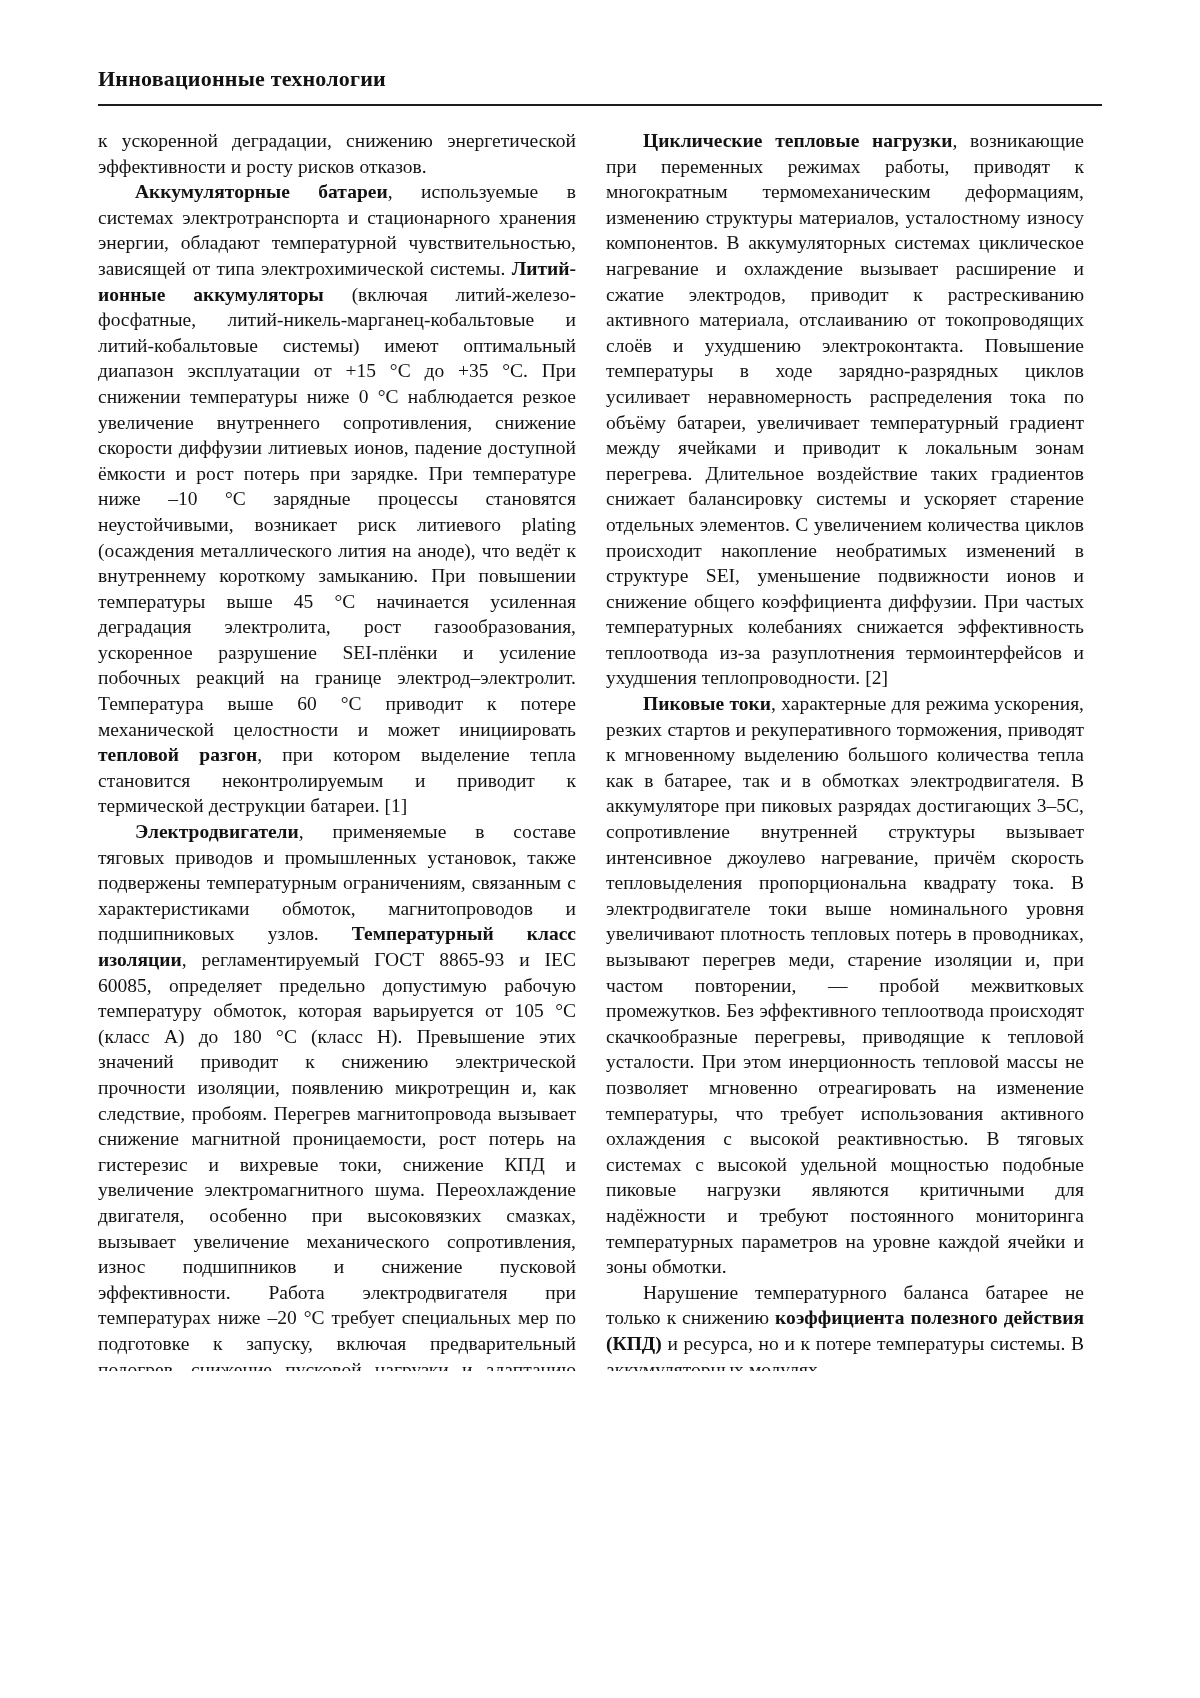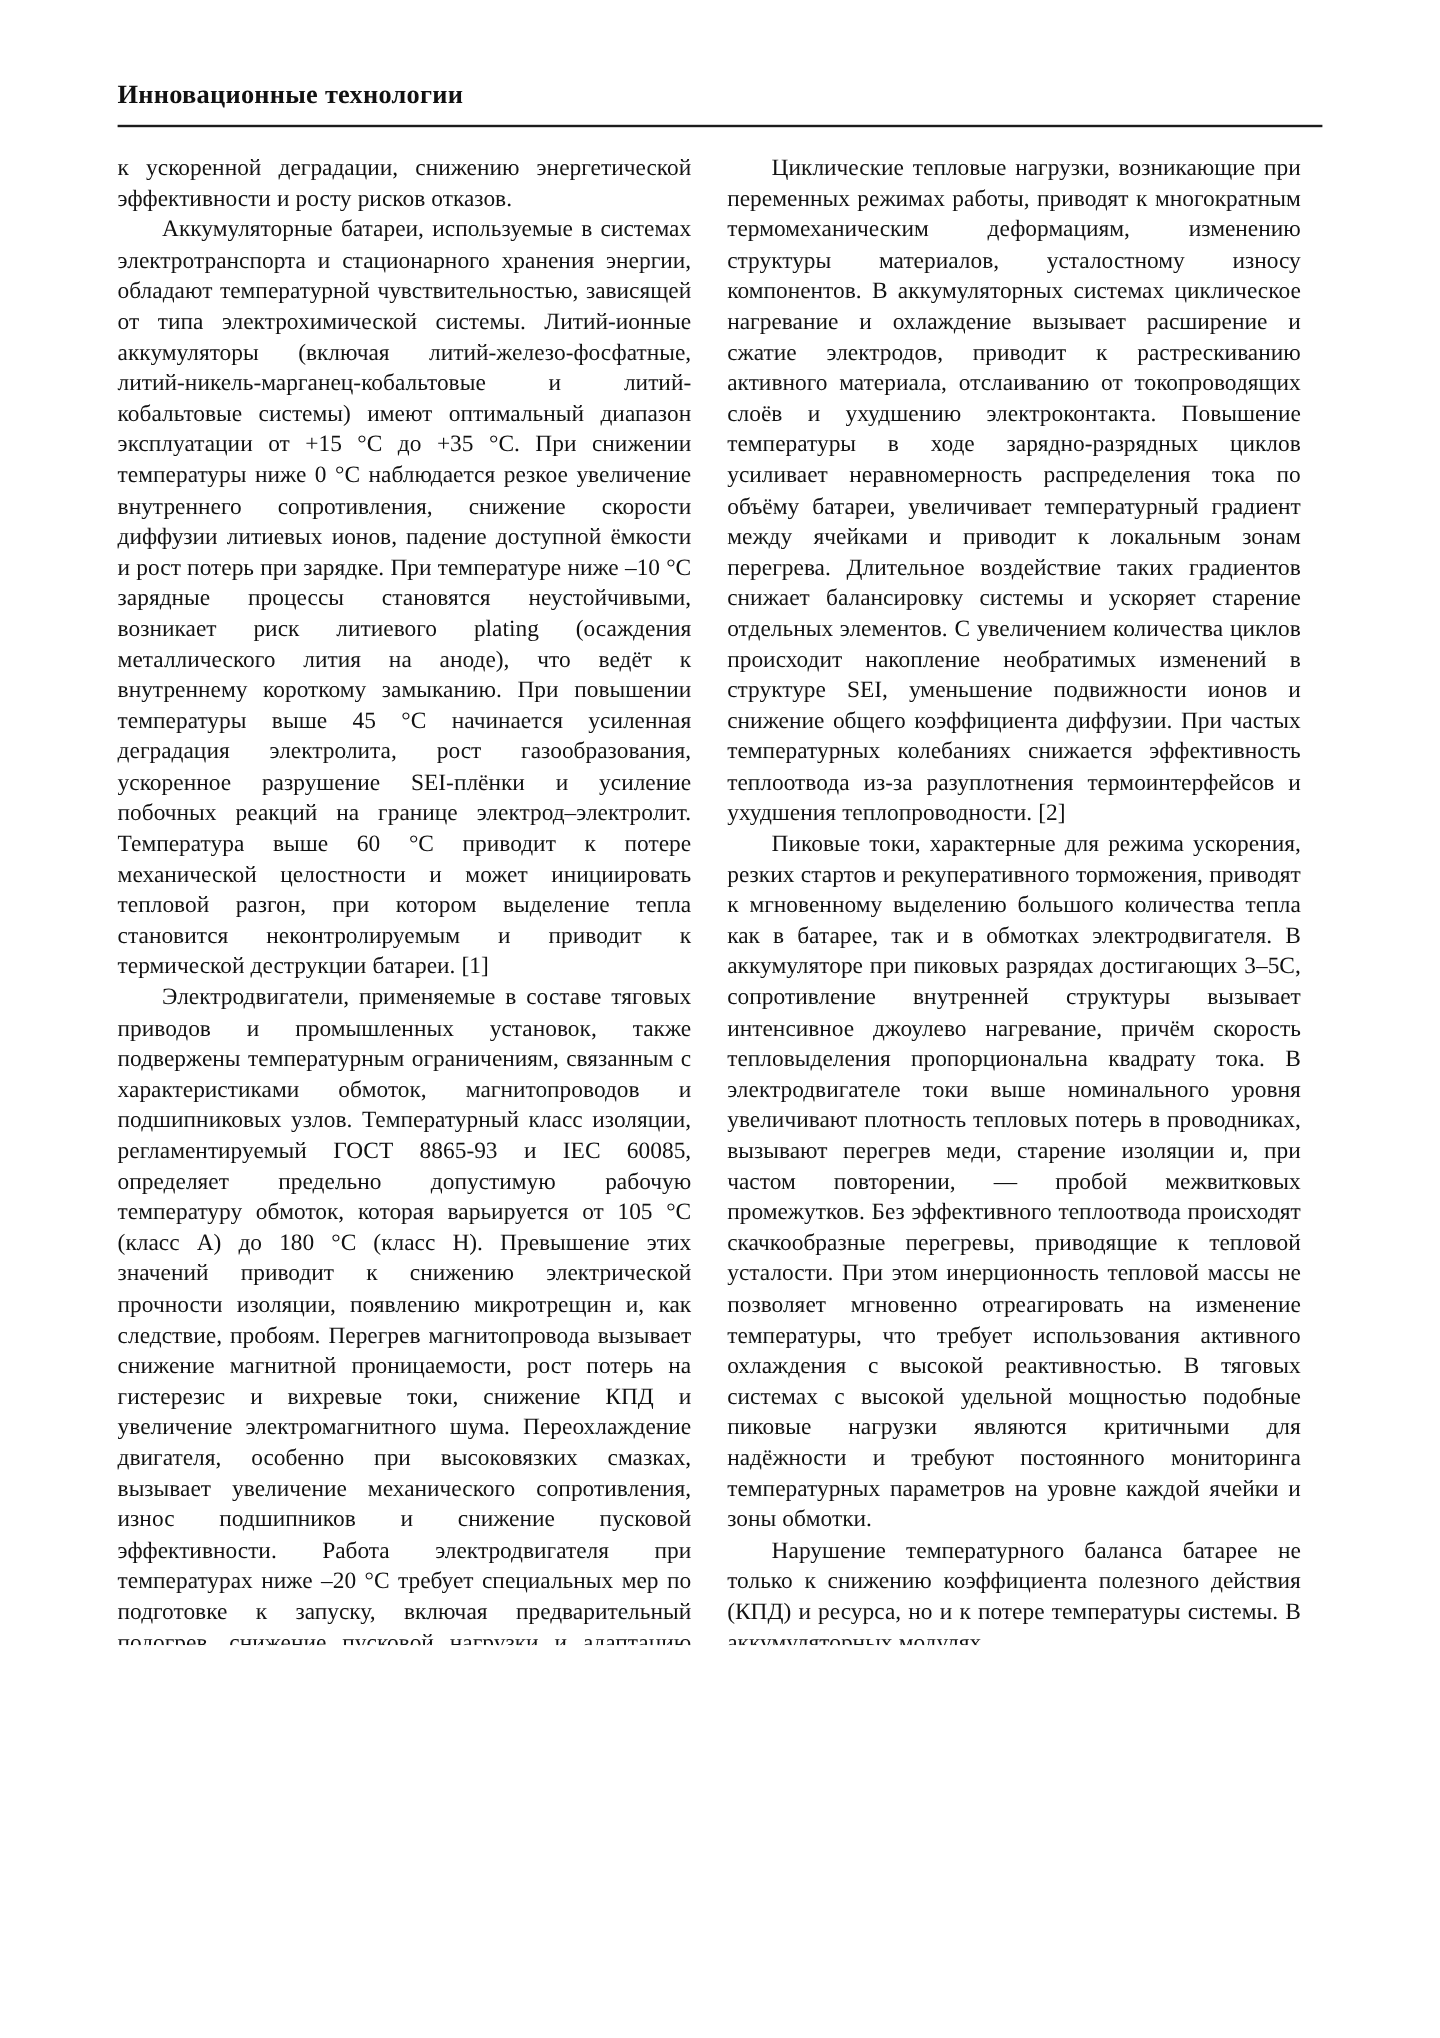--- a/index.html
+++ b/index.html
@@ -36,21 +36,21 @@
     text-align: justify;
     font-size: 19.5px;
     line-height: 25.6px;
     hyphens: auto;
     -webkit-hyphens: auto;
     word-spacing: 0.2px;
   }
 
   .column p { margin: 0; }
   .column p.indent { text-indent: 37px; }
-  .column .bold { font-weight: normal; }
+  .column .bold { font-weight: bold; }
 
   .page-footer {
     position: absolute;
     left: 98px;
     right: 98px;
     top: 1498px;
   }
 
   .footer-row {
     display: flex;

